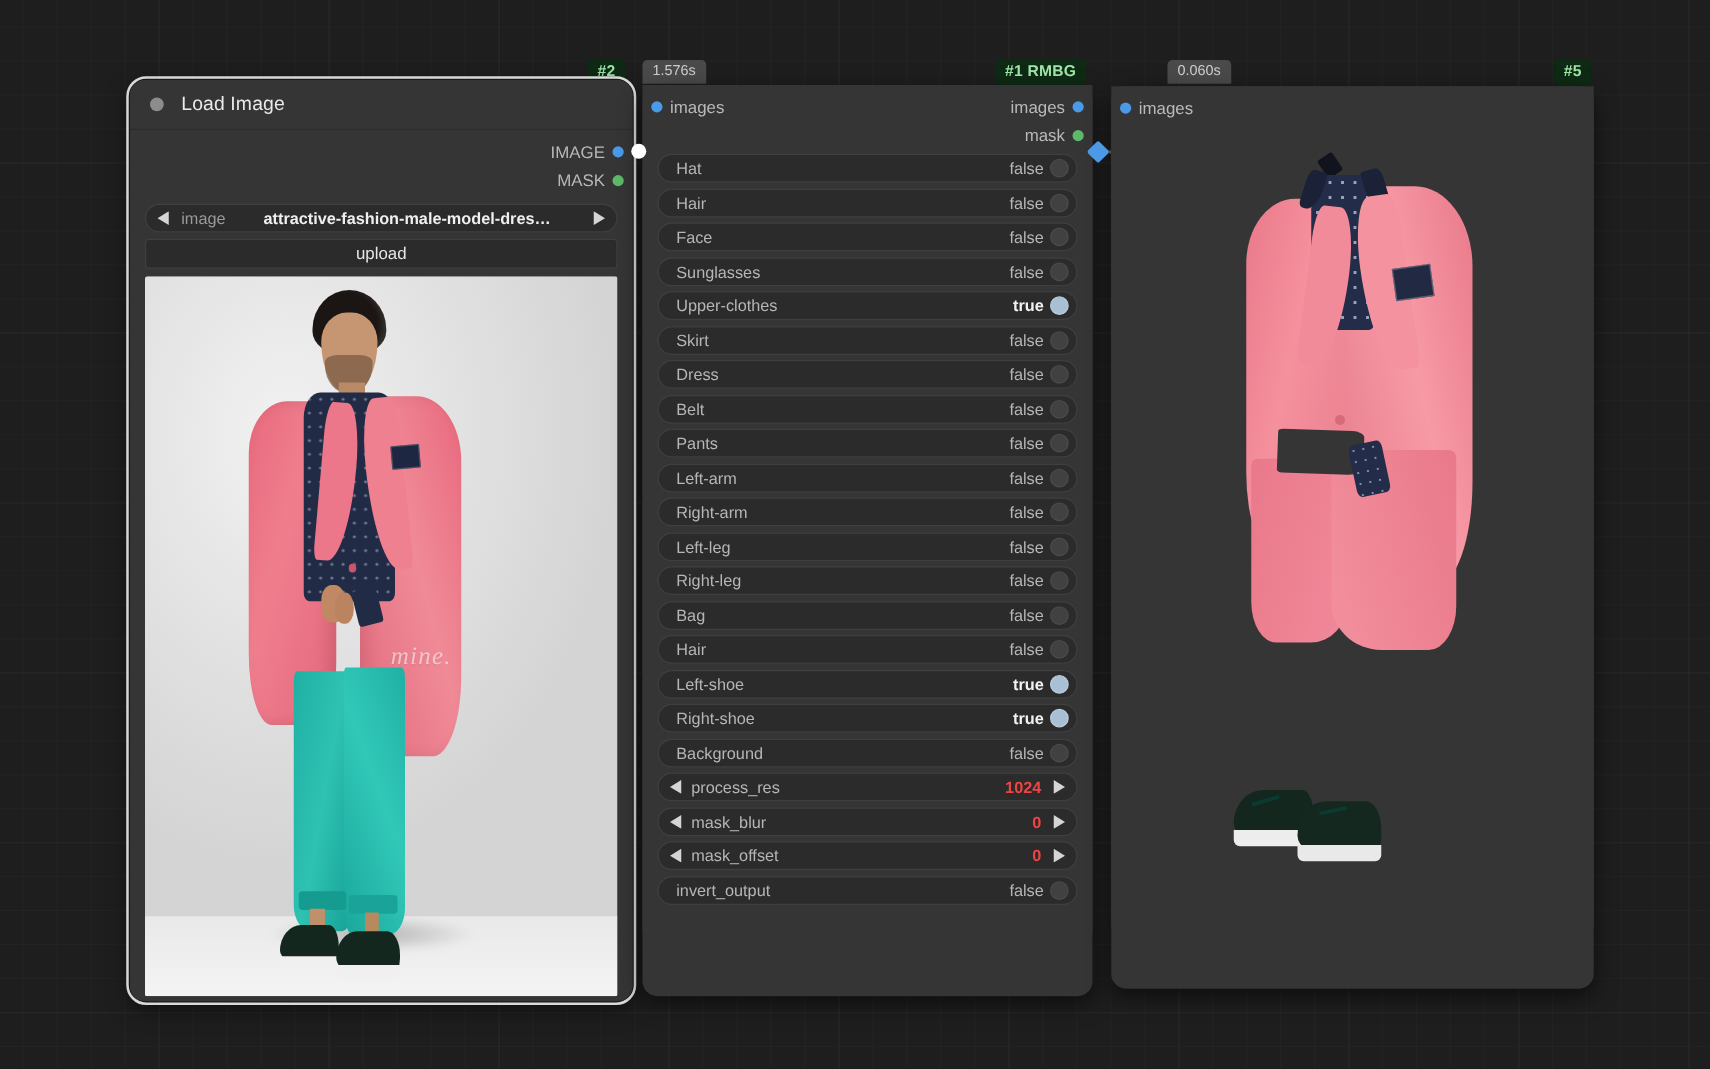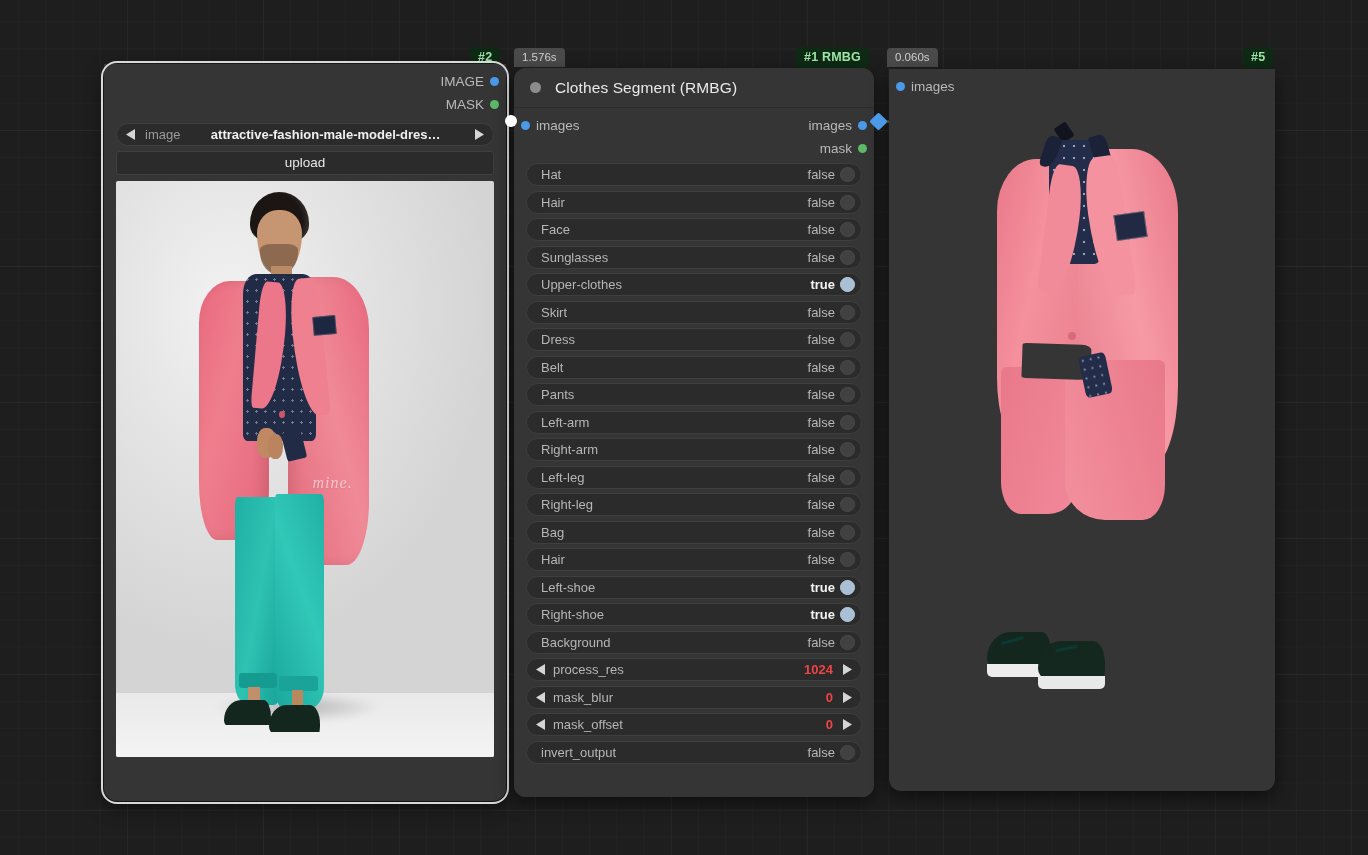--- a/index.html
+++ b/index.html
@@ -194,21 +194,21 @@
     background: linear-gradient(to bottom, #e9e9e9, #f4f4f4);
   }
   .ph-shadow {
     position:absolute; left:26%; bottom:6%; width:44%; height:5%;
     background: radial-gradient(ellipse at center, rgba(90,90,90,0.40) 0%, rgba(120,120,120,0) 70%);
     filter: blur(3px);
   }
   .wm {
     position:absolute; left:52%; top:51%;
     color: rgba(255,255,255,0.55);
-    font-size: 16px; font-style: italic;
+    font-size: 20px; font-style: italic;
     font-family: "Liberation Serif", serif;
     text-shadow: 0 1px 2px rgba(0,0,0,0.08);
     letter-spacing: 1px;
     pointer-events:none;
   }
 
   
   .ph-hair { position:absolute; left:35.5%; top:2.0%; width:15.5%; height:9.0%;
     background:#1b1613; border-radius:52% 52% 44% 44% / 62% 62% 38% 38%;
     box-shadow: inset -3px -2px 5px rgba(255,255,255,0.12); }
@@ -339,20 +339,24 @@
 
   <svg id="links" width="1368" height="855">
     <path d="M 497 121 L 527 121" stroke="#6a6a6a" stroke-width="2.5" fill="none"></path>
     <path d="M 866 121 L 908 122" stroke="#6a6a6a" stroke-width="2.5" fill="none"></path>
   </svg>
 
   <div class="id-badge" style="left:470px; top:47px;">#2</div>
 
   <div class="node selected" style="left:104px; top:64px; width:402px; height:737px;">
 
+    <div class="node-header">
+      <span class="collapse-dot"></span>
+      <span class="node-title">Load Image</span>
+    </div>
 
     <div class="node-body" style="height:697px;">
 
       <div class="slot-row out">
         <span>IMAGE</span>
         <span class="slot-dot right dot-image"></span>
       </div>
       <div class="slot-row out">
         <span>MASK</span>
         <span class="slot-dot right dot-mask"></span>
@@ -416,24 +420,20 @@
         </div>
       </div>
     </div>
   </div>
 
   <div class="time-badge" style="left:514px; top:48px;">1.576s</div>
   <div class="id-badge" style="left:796px; top:47px;">#1 RMBG</div>
 
   <div class="node" style="left:514px; top:68px; width:360px; height:729px;">
 
-    <div class="node-header">
-      <span class="collapse-dot"></span>
-      <span class="node-title">Clothes Segment (RMBG)</span>
-    </div>
 
     <div class="node-body" style="height:689px;">
 
       <div class="slot-row" style="justify-content:space-between; padding:0 22px;">
         <span class="slot-dot left dot-image"></span>
         <span>images</span>
         <span>images</span>
         <span class="slot-dot right dot-image"></span>
       </div>
       <div class="slot-row out">
@@ -576,21 +576,21 @@
           </div>
           <div class="widget">
             <span class="w-name">invert_output</span>
             <span class="w-val">false</span>
             <span class="toggle-knob"></span>
           </div>
         </div>
     </div>
   </div>
 
-  <div class="time-badge" style="left:887px; top:48px;">0.060s</div>
+  <div class="time-badge" style="left:934px; top:48px;">0.060s</div>
   <div class="id-badge" style="left:1243px; top:47px;">#5</div>
 
   <div class="node" style="left:889px; top:69px; width:386px; height:722px;">
 
 
     <div class="node-body" style="height:682px;">
       <div class="slot-row in">
         <span class="slot-dot left dot-image"></span>
         <span>images</span>
       </div>

